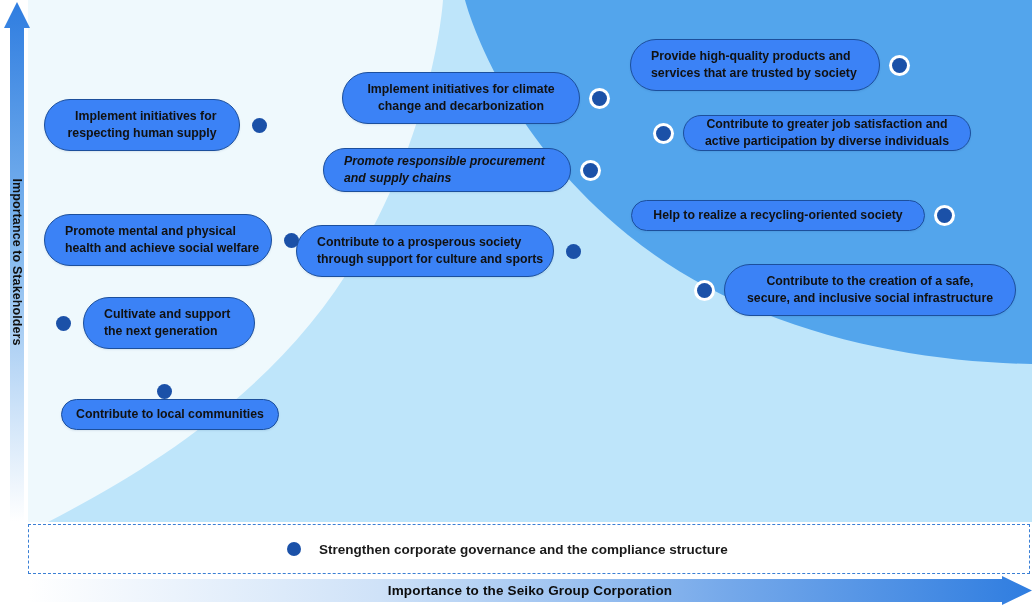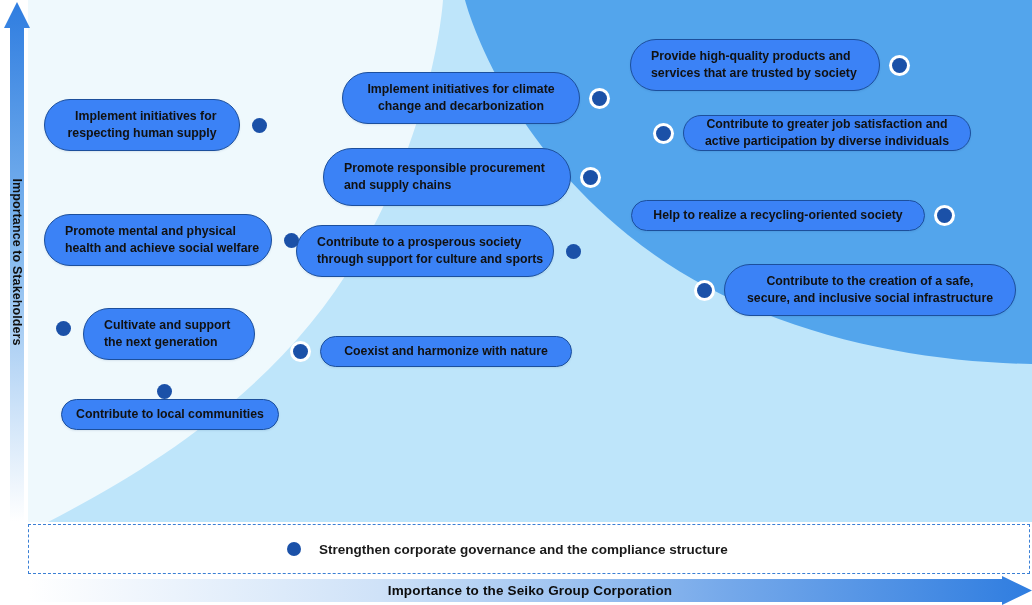--- a/index.html
+++ b/index.html
@@ -176,21 +176,21 @@
     <span class="dot ringed gap-l"></span>
     <div class="pill pad-c" style="width:288px;height:36px;">
       <div class="pill-text" style="text-align:center;">
         <span>Contribute to greater job satisfaction and</span><br>
         <span>active participation by diverse individuals</span>
       </div>
     </div>
   </div>
 
   <div class="node" style="left:323px;top:148px;">
-    <div class="pill pad-l" style="width:248px;height:58px;">
+    <div class="pill pad-l" style="width:248px;height:44px;font-style:italic;">
       <div class="pill-text" style="text-align:left;">
         <span>Promote responsible procurement</span><br>
         <span>and supply chains</span>
       </div>
     </div>
     <span class="dot ringed gap-r"></span>
   </div>
 
   <div class="node" style="left:631px;top:200px;">
     <div class="pill pad-c" style="width:294px;height:31px;">
@@ -226,36 +226,28 @@
     <div class="pill pad-c" style="width:292px;height:52px;">
       <div class="pill-text" style="text-align:center;">
         <span>Contribute to the creation of a safe,</span><br>
         <span>secure, and inclusive social infrastructure</span>
       </div>
     </div>
   </div>
 
   <div class="node" style="left:56px;top:297px;">
     <span class="dot gap-l"></span>
-    <div class="pill pad-l" style="width:172px;height:52px;margin-top:11px;">
+    <div class="pill pad-l" style="width:172px;height:52px;">
       <div class="pill-text" style="text-align:left;">
         <span>Cultivate and support</span><br>
         <span>the next generation</span>
       </div>
     </div>
   </div>
 
-  <div class="node" style="left:293px;top:336px;">
-    <span class="dot ringed gap-l"></span>
-    <div class="pill pad-c" style="width:252px;height:31px;">
-      <div class="pill-text" style="text-align:center;">
-        <span>Coexist and harmonize with nature</span>
-      </div>
-    </div>
-  </div>
 
   <div class="node" style="left:61px;top:384px;flex-direction:column;">
     <span class="dot gap-l"></span>
     <div class="pill pad-c" style="width:218px;height:31px;">
       <div class="pill-text" style="text-align:center;">
         <span>Contribute to local communities</span>
       </div>
     </div>
   </div>
 

